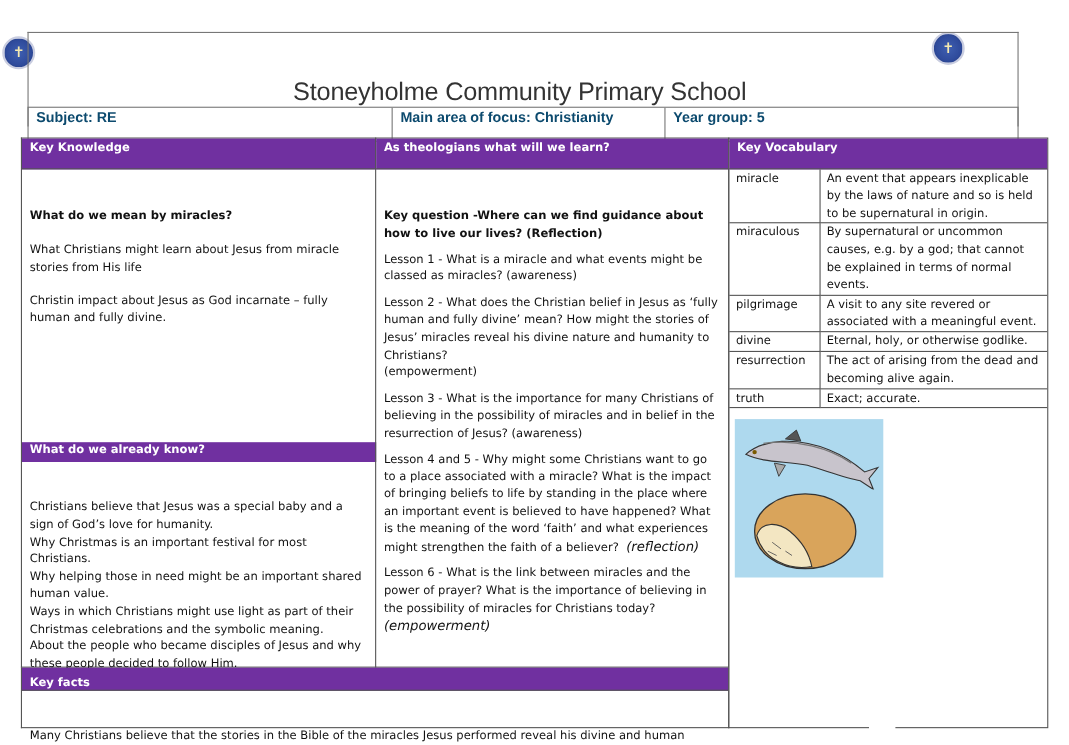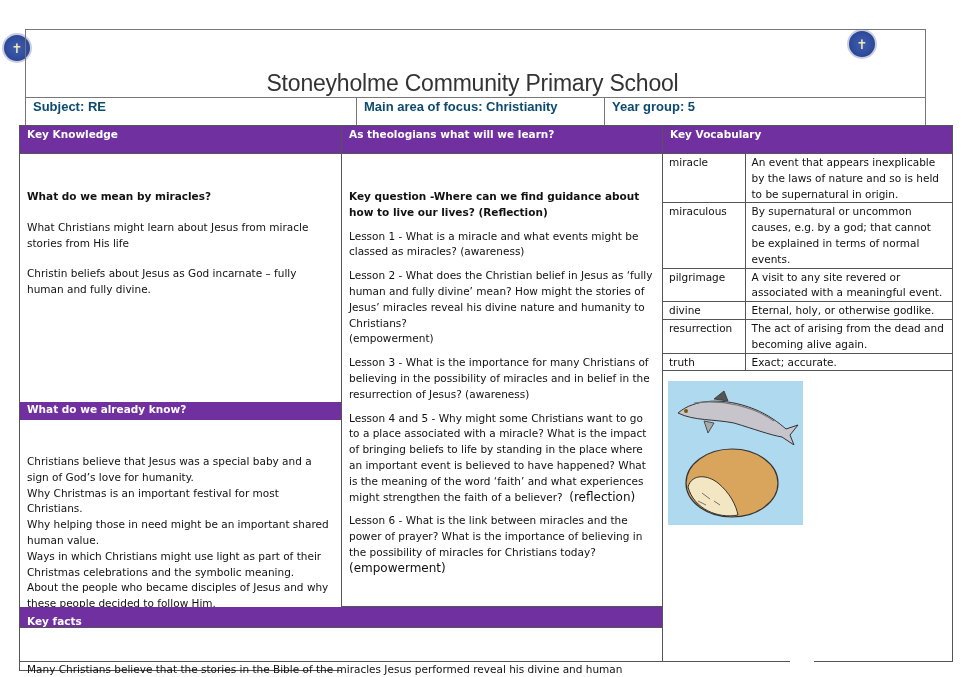--- a/index.html
+++ b/index.html
@@ -24,36 +24,36 @@
   .info-bar div:last-child { border-right: none; }
   .info-subject { width: 331px; }
   .info-focus { width: 248px; }
   .info-year { flex: 1; }
 
   .sheet { position: absolute; left: 19px; top: 125px; font-family: "DejaVu Sans", sans-serif; }
   .purple { background: #7030a0; color: #fff; font-weight: bold; font-size: 10.5px; padding: 2px 7px; }
   .cell-text { font-size: 10.5px; line-height: 15.8px; color: #111; margin-top: 32px; }
 
   .col { position: absolute; border: 1px solid #555; }
-  #col-knowledge { left: 0; top: 0; width: 323px; height: 546px; border-right: none; }
+  #col-knowledge { left: 0; top: 0; width: 323px; height: 482px; border-right: none; }
   #col-learn { left: 322px; top: 0; width: 322px; height: 482px; }
   #col-vocab { left: 643px; top: 0; width: 291px; height: 537px; border-left: 1px solid #555; }
 
   .hdr { height: 28px; border-bottom: 1px solid #555; }
 
   #kk-body { padding: 3px 7px; height: 216px; }
   #kk-body .q { font-weight: bold; margin-bottom: 15px; }
   #kk-body p { margin-bottom: 15px; }
   #know-hdr { height: 18px; padding: 1px 7px; }
   #know-body { padding: 2px 7px; }
 
   #learn-body { padding: 3px 7px; }
   #learn-body .q { font-weight: bold; margin-bottom: 8px; }
   #learn-body p { margin-bottom: 8px; }
-  .big { font-size: 12px; }
+  .big { font-size: 12px; font-style: italic; }
 
   .keyfacts { position: absolute; left: 0; top: 482px; width: 644px; height: 55px; border: 1px solid #555; border-top: none; }
   .keyfacts .purple { height: 21px; padding-top: 8px; border-bottom: 1px solid #555; }
   .keyfacts .cell-text { padding: 2px 7px; }
 
   table.vocab { border-collapse: collapse; width: 100%; }
   table.vocab td { border-bottom: 1px solid #555; vertical-align: top; font-size: 10.5px; line-height: 15.8px; padding: 1px 6px 0 6px; }
   table.vocab td.term { width: 82px; border-right: 1px solid #555; }
   .img-box { margin: 10px 0 0 5px; width: 135px; height: 144px; background: #aed9ee; position: relative; }
   .fish { position: absolute; left: 6px; top: 8px; }
@@ -78,21 +78,21 @@
   <div class="info-year">Year group: 5</div>
 </div>
 
 <div class="sheet">
 
   <div class="col" id="col-knowledge">
     <div class="hdr purple">Key Knowledge</div>
     <div id="kk-body" class="cell-text">
       <div class="q">What do we mean by miracles?</div>
       <p>What Christians might learn about Jesus from miracle stories from His life</p>
-      <p>Christin beliefs about Jesus as God incarnate – fully human and fully divine.</p>
+      <p>Christin impact about Jesus as God incarnate – fully human and fully divine.</p>
     </div>
     <div id="know-hdr" class="purple">What do we already know?</div>
     <div id="know-body" class="cell-text">
       <div>Christians believe that Jesus was a special baby and a sign of God’s love for humanity.</div>
       <div>Why Christmas is an important festival for most Christians.</div>
       <div>Why helping those in need might be an important shared human   value.</div>
       <div>Ways in which Christians might use light as part of their Christmas celebrations and the symbolic meaning.</div>
       <div>About the people who became disciples of Jesus and why these people decided to follow Him.</div>
     </div>
   </div>

